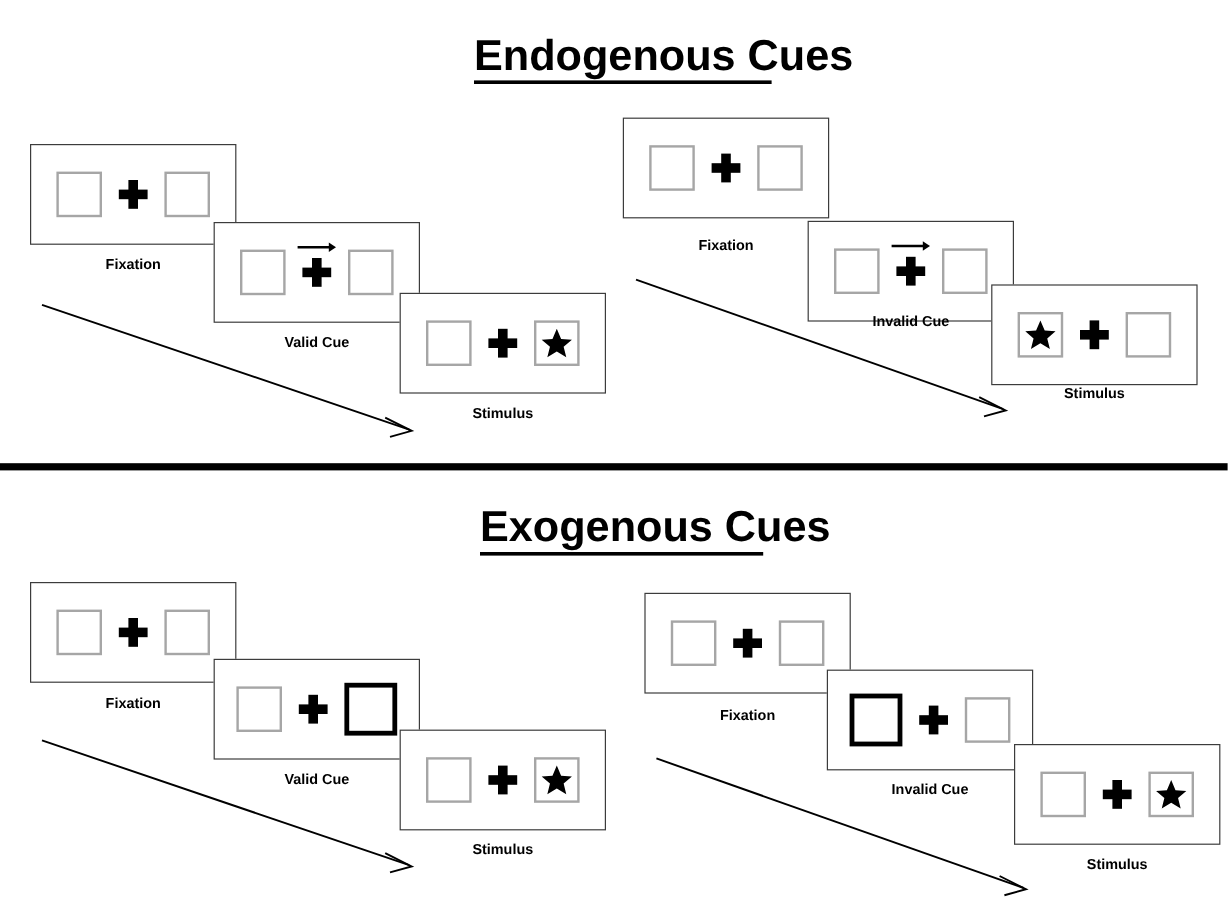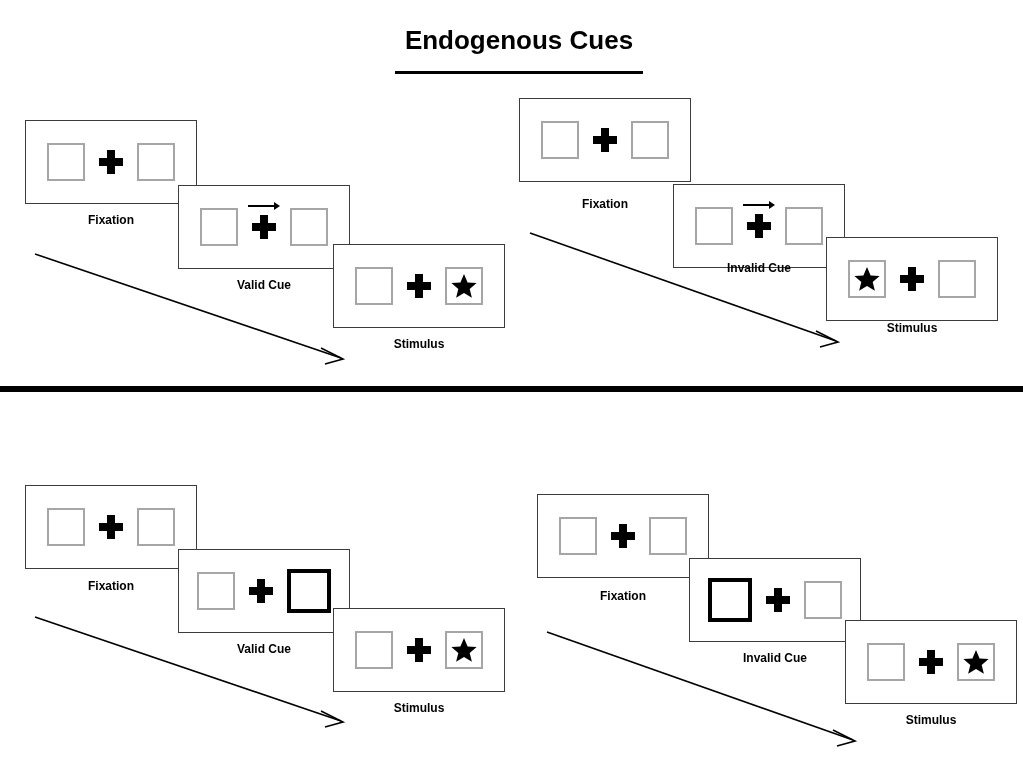--- a/index.html
+++ b/index.html
@@ -18,27 +18,27 @@
   .stage {
     position: absolute;
     left: 0; top: 0;
     width: 1023px;
     height: 767px;
   }
 
   
   .section-title {
     position: absolute;
-    font-size: 26px;
+    font-size: 36px;
     font-weight: bold;
     letter-spacing: 0px;
     text-align: center;
     white-space: nowrap;
     border-bottom: 3px solid #000;
-    padding-bottom: 16px;
+    padding-bottom: 1px;
     line-height: 1.1;
   }
 
   
   .divider {
     position: absolute;
     left: 0;
     width: 1023px;
     height: 6px;
     background: #000000;
@@ -232,20 +232,21 @@
 
   <div class="flow-arrow" style="left:528px; top:229px;">
     <svg width="320" height="125" viewBox="0 0 320 125">
       <line x1="2" y1="4" x2="308" y2="112" stroke="#000" stroke-width="1.6"></line>
       <polyline points="288,102 310,113 292,118" fill="none" stroke="#000" stroke-width="1.6"></polyline>
     </svg>
   </div>
 
   <div class="divider" style="top:386px;"></div>
 
+  <div class="section-title" style="left:400px; top:419px; width:236px;">Exogenous Cues</div>
 
   <div class="frame" style="left:25px; top:485px; width:172px; height:84px;">
     <div class="frame-inner">
       <div class="box"></div>
       <div class="plus"></div>
       <div class="box"></div>
     </div>
   </div>
   <div class="caption" style="left:25px; top:580px; width:172px;">Fixation</div>
 

